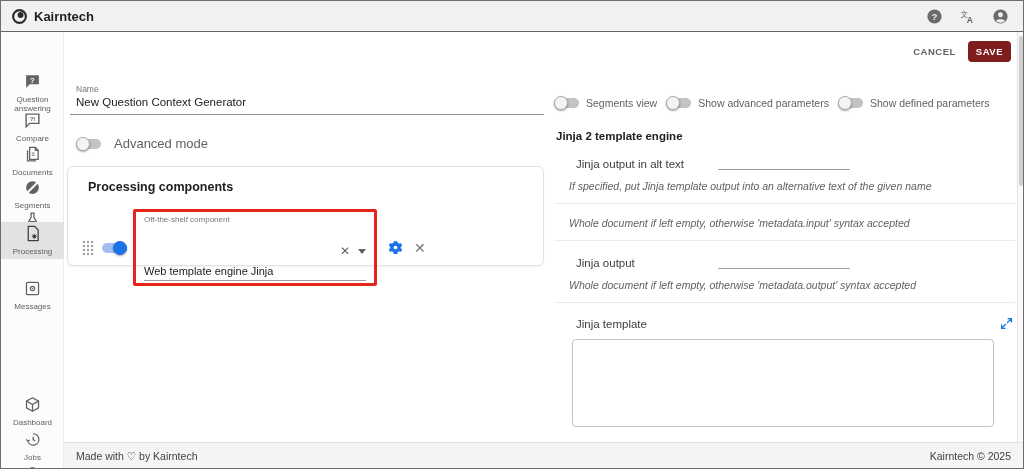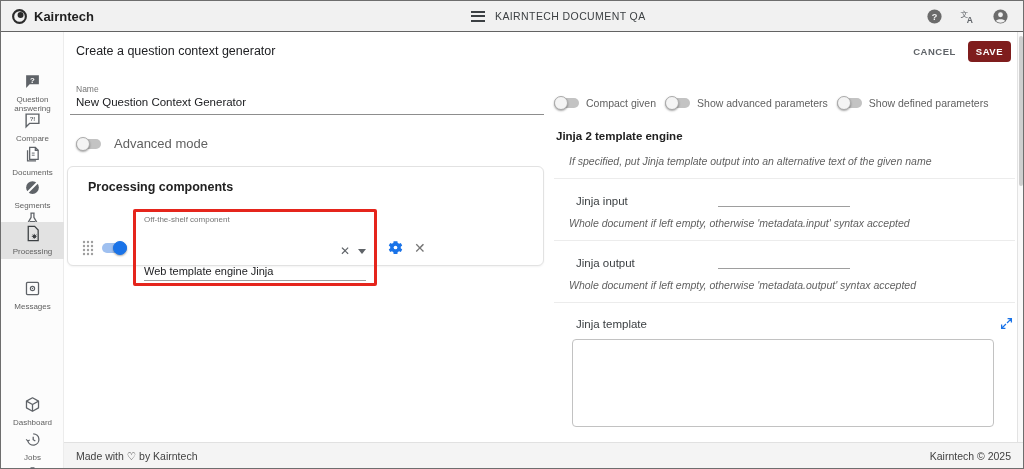--- a/index.html
+++ b/index.html
@@ -94,28 +94,20 @@
 <div class="window">
 
   <div class="topbar">
     <div class="brand">
       <svg class="tb-icon" viewBox="0 0 24 24" width="18" height="18">
           <circle cx="12" cy="12" r="9" fill="none" stroke="#2b2b2b" stroke-width="3"></circle>
           <circle cx="13.5" cy="10" r="4.2" fill="#2b2b2b"></circle>
         </svg>
       <span class="brand-name">Kairntech</span>
     </div>
-    <div class="topbar-center">
-      <div class="hamburger">
-          <span></span>
-          <span></span>
-          <span></span>
-        </div>
-      <span class="app-title">KAIRNTECH DOCUMENT QA</span>
-    </div>
     <div class="topbar-icons">
       <svg class="tb-icon" viewBox="0 0 24 24">
           <circle cx="12" cy="12" r="10" fill="#6b6b6b"></circle>
           <text x="12" y="16.5" text-anchor="middle" font-size="13" font-weight="bold" fill="#f1f1f1" font-family="Liberation Sans, sans-serif">?</text>
         </svg>
       <svg class="tb-icon" viewBox="0 0 24 24">
           <text x="2" y="12" font-size="11" fill="#5f6368" font-family="DejaVu Sans, sans-serif">文</text>
           <text x="11" y="21" font-size="12" font-weight="bold" fill="#5f6368" font-family="Liberation Sans, sans-serif">A</text>
         </svg>
       <svg class="tb-icon" viewBox="0 0 24 24">
@@ -200,21 +192,20 @@
           <path fill="#5f6368" d="M19.4 13.1a7.6 7.6 0 0 0 0-2.2l2.1-1.6-2-3.5-2.5 1a7.6 7.6 0 0 0-1.9-1.1L14.7 3H9.3l-.4 2.7a7.6 7.6 0 0 0-1.9 1.1l-2.5-1-2 3.5 2.1 1.6a7.6 7.6 0 0 0 0 2.2l-2.1 1.6 2 3.5 2.5-1a7.6 7.6 0 0 0 1.9 1.1l.4 2.7h5.4l.4-2.7a7.6 7.6 0 0 0 1.9-1.1l2.5 1 2-3.5z"></path>
           <circle cx="12" cy="12" r="2.6" fill="#fff"></circle>
         </svg>
       
     </div>
   </div>
 
   <div class="main">
 
     <div class="page-header">
-      <span class="page-title">Create a question context generator</span>
       <div class="header-actions">
         <button class="btn-cancel">CANCEL</button>
         <button class="btn-save">SAVE</button>
       </div>
     </div>
 
     <div class="name-field">
       <div class="flabel">Name</div>
       <input type="text" value="New Question Context Generator" style="">
     </div>
@@ -266,50 +257,50 @@
       </div>
     </div>
 
     <div class="params">
       <div class="toggles-row">
         <div class="tgl-group">
           <div class="toggle">
               <div class="track"></div>
               <div class="thumb"></div>
             </div>
-          <span class="tlabel">Compact given</span>
+          <span class="tlabel">Segments view</span>
         </div>
         <div class="tgl-group">
           <div class="toggle">
               <div class="track"></div>
               <div class="thumb"></div>
             </div>
           <span class="tlabel">Show advanced parameters</span>
         </div>
         <div class="tgl-group">
           <div class="toggle">
               <div class="track"></div>
               <div class="thumb"></div>
             </div>
           <span class="tlabel">Show defined parameters</span>
         </div>
       </div>
 
       <div class="section-title">Jinja 2 template engine</div>
 
       <div class="pfield">
+        <div class="pf-row">
+          <label>Jinja output in alt text</label>
+          <input type="text" value="" style="">
+        </div>
         <div class="pf-desc">If specified, put Jinja template output into an alternative text of the given name</div>
       </div>
       <div class="pf-divider"></div>
 
       <div class="pfield">
-        <div class="pf-row">
-          <label>Jinja input</label>
-          <input type="text" value="" style="">
-        </div>
         <div class="pf-desc">Whole document if left empty, otherwise 'metadata.input' syntax accepted</div>
       </div>
       <div class="pf-divider"></div>
 
       <div class="pfield">
         <div class="pf-row">
           <label>Jinja output</label>
           <input type="text" value="" style="">
         </div>
         <div class="pf-desc">Whole document if left empty, otherwise 'metadata.output' syntax accepted</div>

